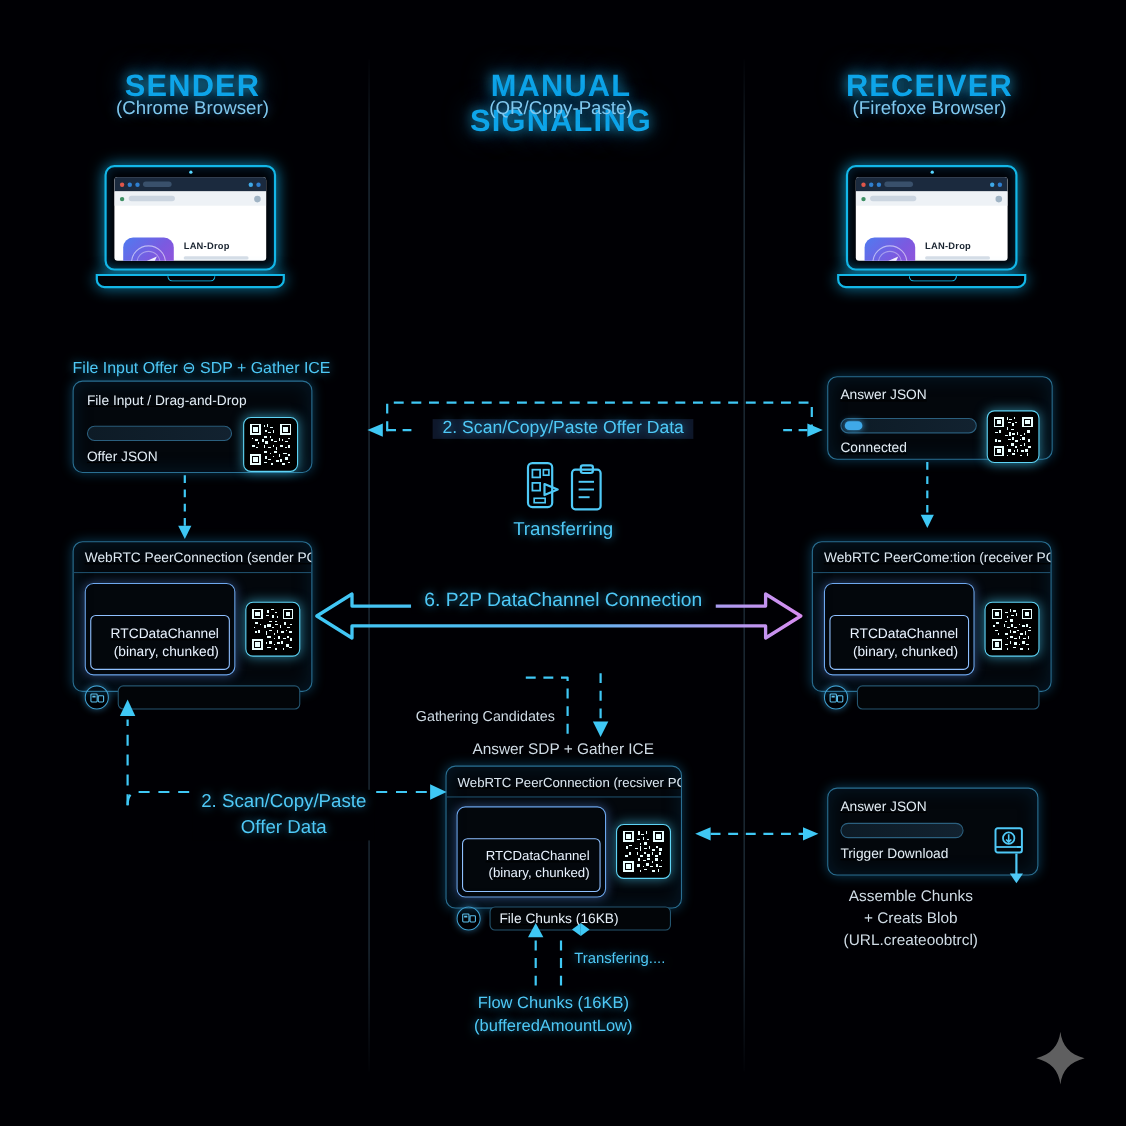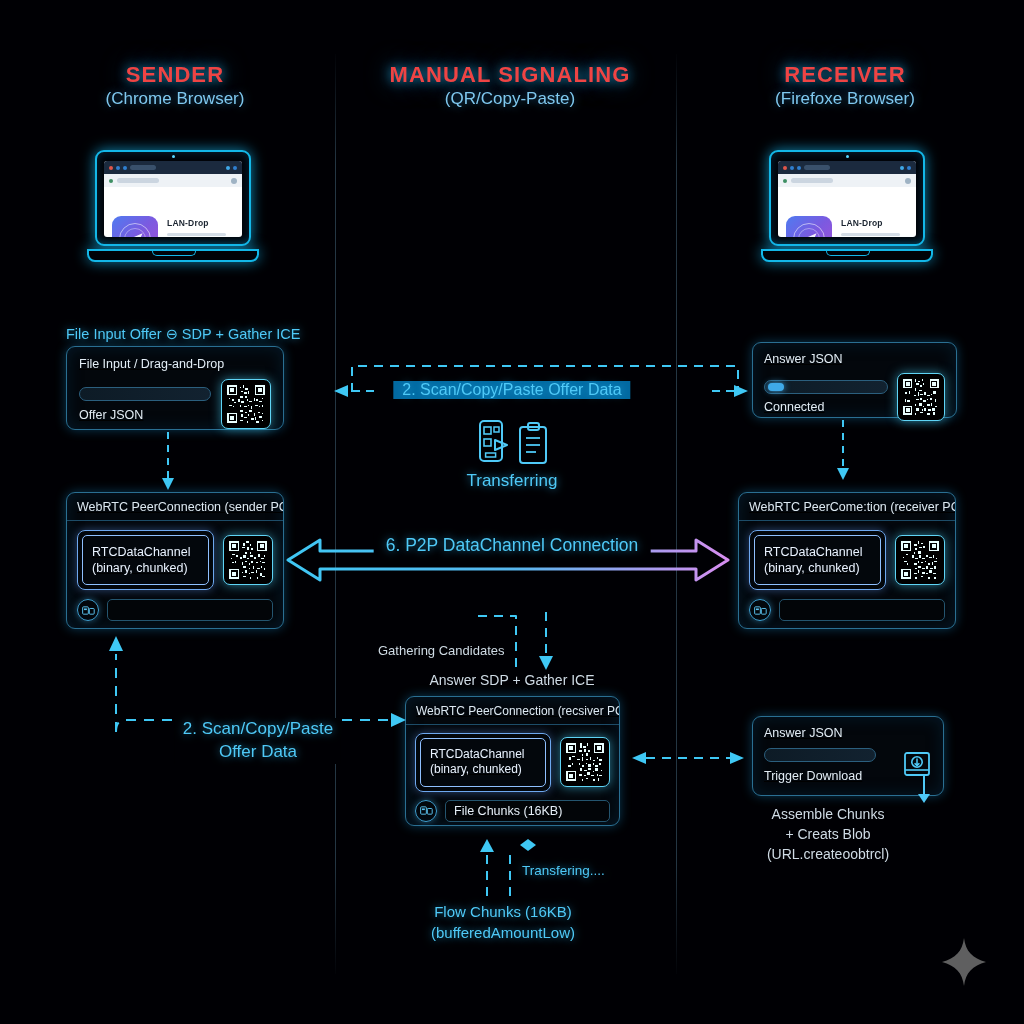--- a/index.html
+++ b/index.html
@@ -13,21 +13,21 @@
 
   
   .divider {
     position: absolute; top: 54px; width: 1px; height: 920px;
     background: linear-gradient(to bottom, rgba(90,140,170,0.02), rgba(120,180,215,0.30) 12%, rgba(120,180,215,0.30) 88%, rgba(90,140,170,0.02));
   }
 
   
   .col-title {
     position: absolute; text-align: center;
-    color: #ef4444; font-weight: bold; font-size: 22px; letter-spacing: 1.1px;
+    color: #0ea5e9; font-weight: bold; font-size: 28px; letter-spacing: 1.1px;
     text-shadow: 0 0 12px rgba(40,190,245,0.85), 0 0 26px rgba(40,160,245,0.5);
   }
   .col-sub {
     position: absolute; text-align: center;
     color: #7fc8ef; font-size: 17px;
     text-shadow: 0 0 10px rgba(60,170,235,0.6);
   }
 
   
   .laptop { position: absolute; width: 172px; height: 112px; }
@@ -90,22 +90,22 @@
     border-bottom: 1px solid #1d4c68; white-space: nowrap; overflow: hidden;
   }
   .card-body { padding: 9px 10px; }
 
   .chanbox {
     border: 1.6px solid #6ea8ef; border-radius: 8px; padding: 4px;
     box-shadow: 0 0 10px rgba(96,150,245,0.45);
   }
   .chanbox-in {
     border: 1.4px solid #8fc0ff; border-radius: 5px;
-    padding: 8px 9px; text-align: left;
-    color: #eaf3ff; font-size: 12.5px; line-height: 1.28;
+    padding: 8px 9px; text-align: right;
+    color: #eaf3ff; font-size: 12.5px; line-height: 1.28; margin-top: 24px;
   }
 
   
   .qr {
     border: 1.6px solid #5fd4f5; border-radius: 7px; padding: 4px;
     background:#000; box-shadow: 0 0 11px rgba(70,205,245,0.6);
   }
   .qrimg { display:block; }
 
   .field-bar {
@@ -580,21 +580,21 @@
     </div>
   </div>
 
   <svg style="position:absolute; left:330px; top:360px;" width="420" height="45">
     <path d="M22 32 L22 6 L408 6 L408 32" fill="none" stroke="#3fc8f5" stroke-width="2" stroke-dasharray="9 7" stroke-linejoin="round"></path>
     <line x1="22" y1="31" x2="48" y2="31" stroke="#3fc8f5" stroke-width="2" stroke-dasharray="8 6"></line>
     <line x1="382" y1="31" x2="408" y2="31" stroke="#3fc8f5" stroke-width="2" stroke-dasharray="8 6"></line>
     <path d="M4 31 L18 25 L18 37 Z" fill="#3fc8f5"></path>
     <path d="M418 31 L404 25 L404 37 Z" fill="#3fc8f5"></path>
   </svg>
-  <div class="lbl cy" style="left:512px; top:381px; font-size:16px; transform:translateX(-50%); background:#0369a1; padding:0 9px;">2. Scan/Copy/Paste Offer Data</div>
+  <div class="lbl cy" style="left:512px; top:381px; font-size:16px; transform:translateX(-50%); background:#0f172a; padding:0 9px;">2. Scan/Copy/Paste Offer Data</div>
 
   <svg style="position:absolute; left:478px; top:420px;" width="32" height="46">
     <rect x="2" y="1" width="22" height="40" rx="4" fill="none" stroke="#4fc9f7" stroke-width="2"></rect>
     <rect x="6" y="7" width="7" height="7" fill="none" stroke="#4fc9f7" stroke-width="1.6"></rect>
     <rect x="6" y="19" width="7" height="7" fill="none" stroke="#4fc9f7" stroke-width="1.6"></rect>
     <rect x="16" y="7" width="5" height="5" fill="none" stroke="#4fc9f7" stroke-width="1.5"></rect>
     <rect x="7.6" y="33" width="10" height="4" fill="none" stroke="#4fc9f7" stroke-width="1.5"></rect>
     <path d="M17 20 L29 25 L17 30 Z" fill="none" stroke="#4fc9f7" stroke-width="2" stroke-linejoin="round"></path>
   </svg>
   <svg style="position:absolute; left:518px; top:422px;" width="32" height="44">

